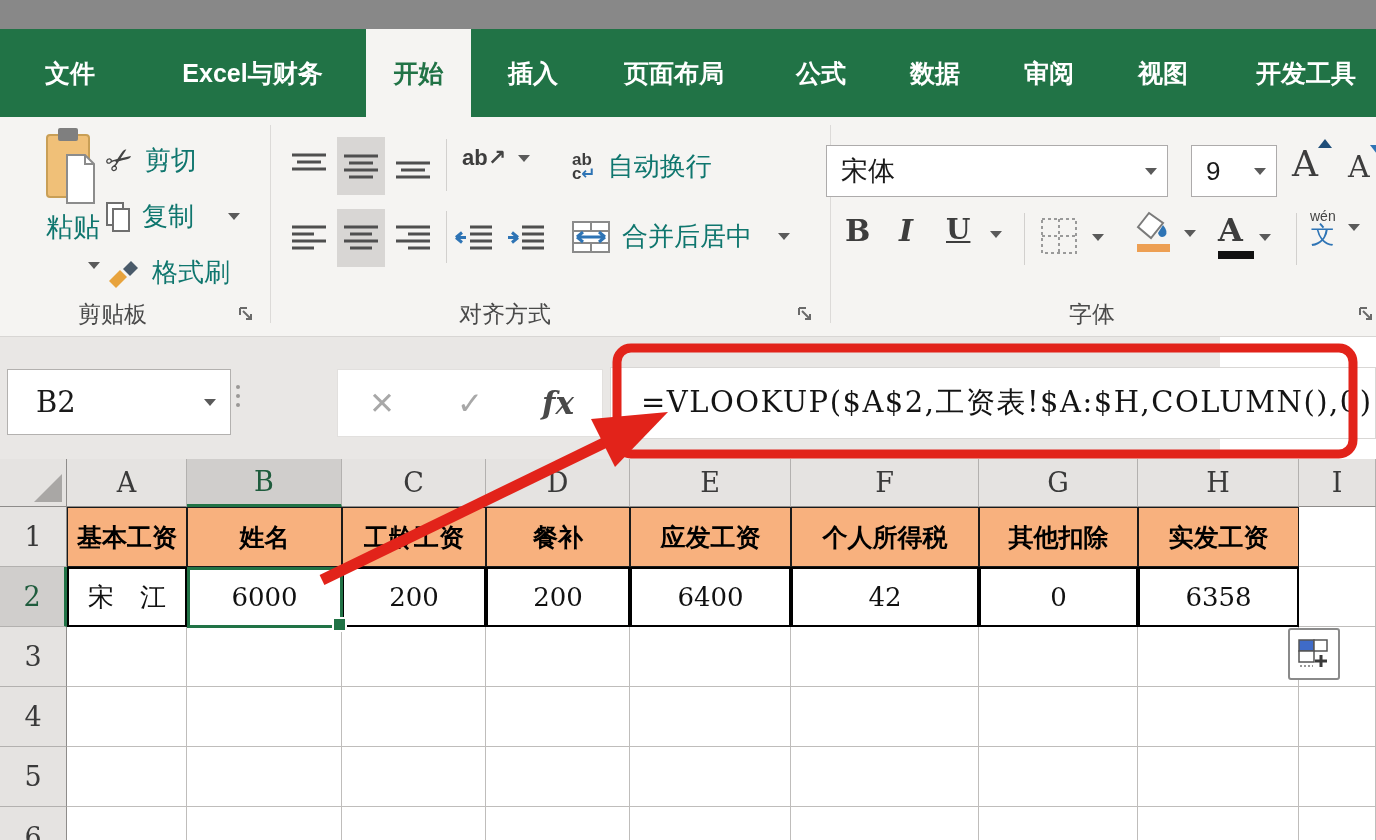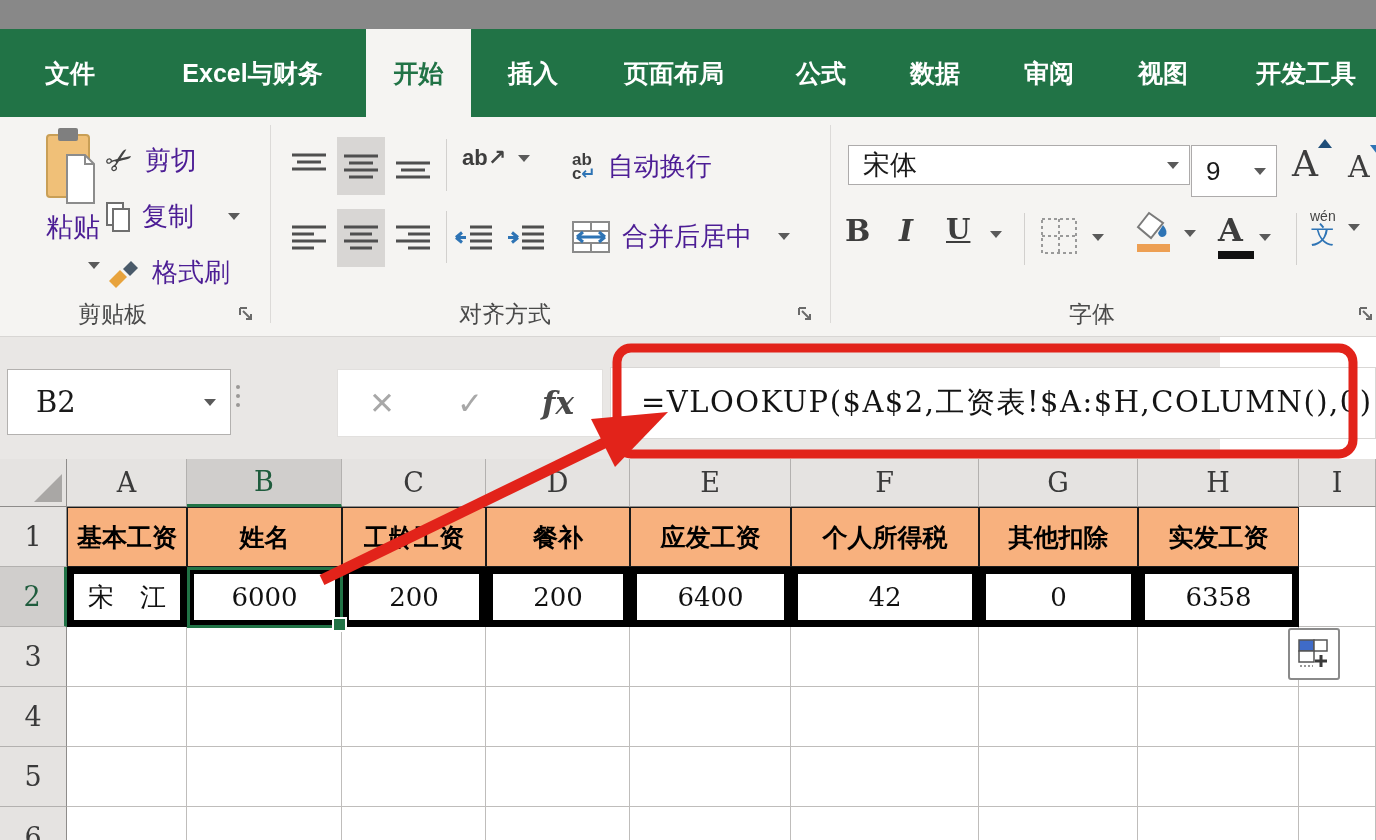--- a/index.html
+++ b/index.html
@@ -12,21 +12,21 @@
   .tab { position:absolute; top:0; height:88px; line-height:88px; text-align:center;
          color:#fff; font-size:25px; font-weight:600; cursor:pointer; }
   .tab.active { background:#f5f4f2; color:#217346; }
 
   
   .ribbon { position:absolute; top:88px; left:0; width:1376px; height:220px; background:#f5f4f2;
             border-bottom:1px solid #d8d6d4; }
   .vsep { position:absolute; top:8px; height:198px; width:1px; background:#dcdad8; }
   .ssep { position:absolute; width:1px; height:52px; background:#d2d0ce; }
   .rbtn { position:absolute; display:flex; align-items:center; gap:12px; cursor:pointer; }
-  .rlabel { font-size:26px; color:#4c1d95; white-space:nowrap; }
+  .rlabel { font-size:26px; color:#0f766e; white-space:nowrap; }
   .glabel { position:absolute; bottom:6px; text-align:center; font-size:23px; color:#4a4a4a; }
   .launcher { position:absolute; bottom:10px; cursor:pointer; }
   .car { width:0; height:0; border-left:6px solid transparent; border-right:6px solid transparent;
          border-top:7px solid #5a5a5a; display:inline-block; }
   .pastebtn { position:absolute; left:14px; top:10px; width:86px; height:170px; text-align:right; cursor:pointer; }
   .pastebtn .rlabel { font-size:27px; }
   .cuticon { font-family:"DejaVu Sans",sans-serif; font-size:32px; color:#444; transform:rotate(-35deg); display:inline-block; }
   .copyicon { position:relative; width:24px; height:30px; }
   .copyicon i, .copyicon b { position:absolute; width:18px; height:24px; background:#fff; border:2px solid #6f6f6f; display:block; }
   .copyicon i { left:0; top:0; }
@@ -79,21 +79,21 @@
              font-family:"DejaVu Serif",serif; font-size:27px; color:#3a3a3a; cursor:pointer; }
   .ch { border-right:1px solid #b3b1af; border-bottom:1px solid #8e8c8a; }
   .rh { border-bottom:1px solid #b3b1af; border-right:1px solid #8e8c8a; }
   .ch.selcol { background:#d0cecc; color:#1f5c3d; border-bottom:3px solid #217346; }
   .rh.selrow { background:#d0cecc; color:#1f5c3d; border-right:3px solid #217346; }
   .corner { background:#e5e3e1; border-right:1px solid #8e8c8a; border-bottom:1px solid #8e8c8a; position:relative; cursor:pointer; }
   .corner::after { content:""; position:absolute; right:4px; bottom:4px;
                    border-left:28px solid transparent; border-bottom:28px solid #a9a7a5; }
   .hcell { background:#f8b17e; border:1px solid #1a1a1a; display:flex; align-items:center; justify-content:center;
            font-family:"DejaVu Serif",serif; font-weight:bold; font-size:25px; color:#000; cursor:pointer; }
-  .vcell { background:#fff; border:7px solid #000000; display:flex; align-items:center; justify-content:center;
+  .vcell { background:#fff; border:2px solid #000000; display:flex; align-items:center; justify-content:center;
            font-family:"DejaVu Serif",serif; font-size:26px; color:#111; cursor:pointer; }
   .pc { background:#fff; border-right:1px solid #bfbdbb; border-bottom:1px solid #bfbdbb; cursor:pointer; }
 
   .selbox { position:absolute; left:187px; top:538px; width:156px; height:61px;
             border:3px solid #217346; z-index:6; pointer-events:none; }
   .selbox::after { content:""; position:absolute; right:-7px; bottom:-7px; width:11px; height:11px;
                    background:#217346; border:2px solid #fff; }
 
   .fillopt { position:absolute; left:1288px; top:599px; width:52px; height:52px; background:#fff;
              border:2px solid #8a8a8a; border-radius:3px; display:flex; align-items:center; justify-content:center;
@@ -223,21 +223,21 @@
       <span class="rlabel">合并后居中</span>
       <span class="car" style="margin-left:14px"></span>
     </div>
     <div class="glabel" style="left:272px;width:466px">对齐方式</div>
     <div class="launcher" style="left:797px">
       <svg width="16" height="16" viewBox="0 0 16 16">
           <path d="M2 2 H9 M2 2 V9 M5 5 L13 13 M13 8 V13 H8" fill="none" stroke="#6a6a6a" stroke-width="2"></path>
         </svg>
     </div>
 
-    <div class="combo" style="left:848px;top:28px;width:342px;height:40px">
+    <div class="combo" style="left:826px;top:28px;width:342px;height:52px">
       <span class="val fontname">宋体</span>
       <span class="car"></span>
     </div>
     <div class="combo" style="left:1191px;top:28px;width:86px;height:52px">
       <span class="val sizeval">9</span>
       <span class="car"></span>
     </div>
     <div class="glyphbtn" style="left:1292px;top:26px">
       <span class="fsA" style="font-size:36px">A<i class="tri-up"></i></span>
     </div>

